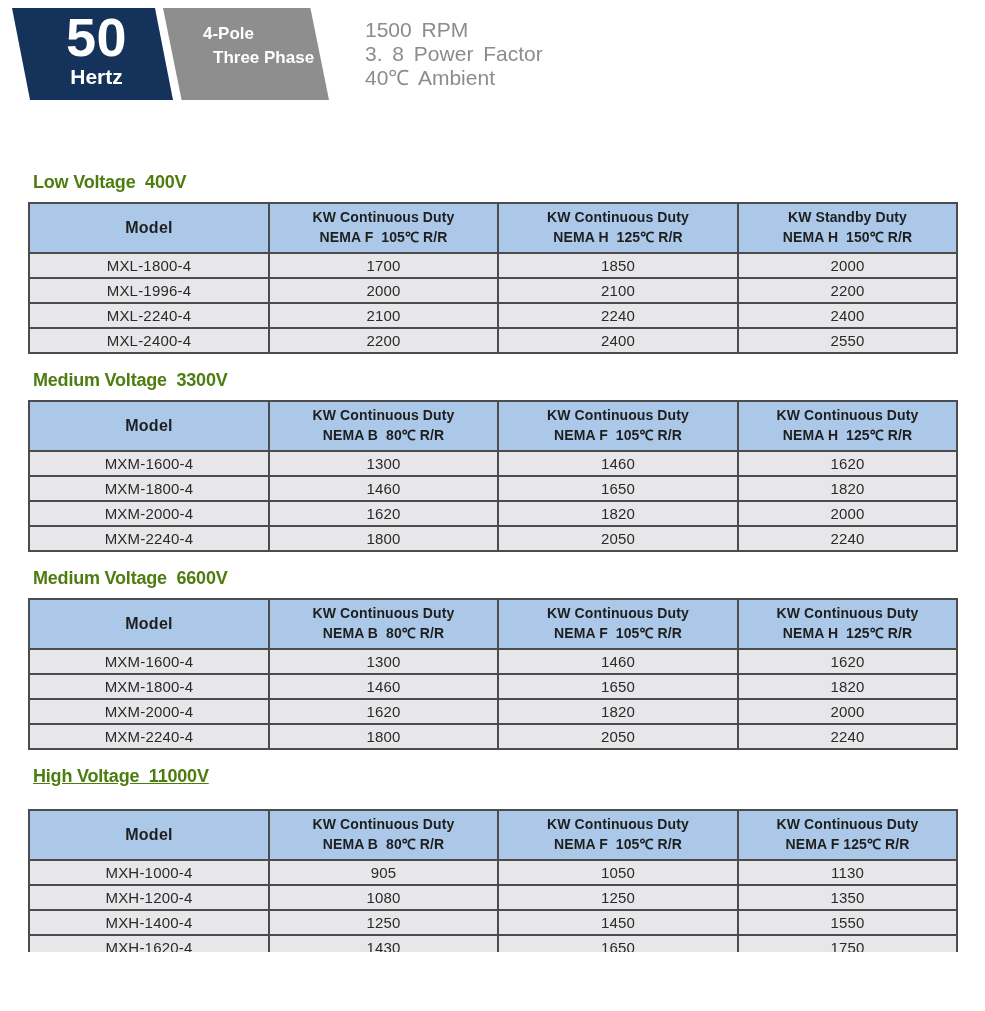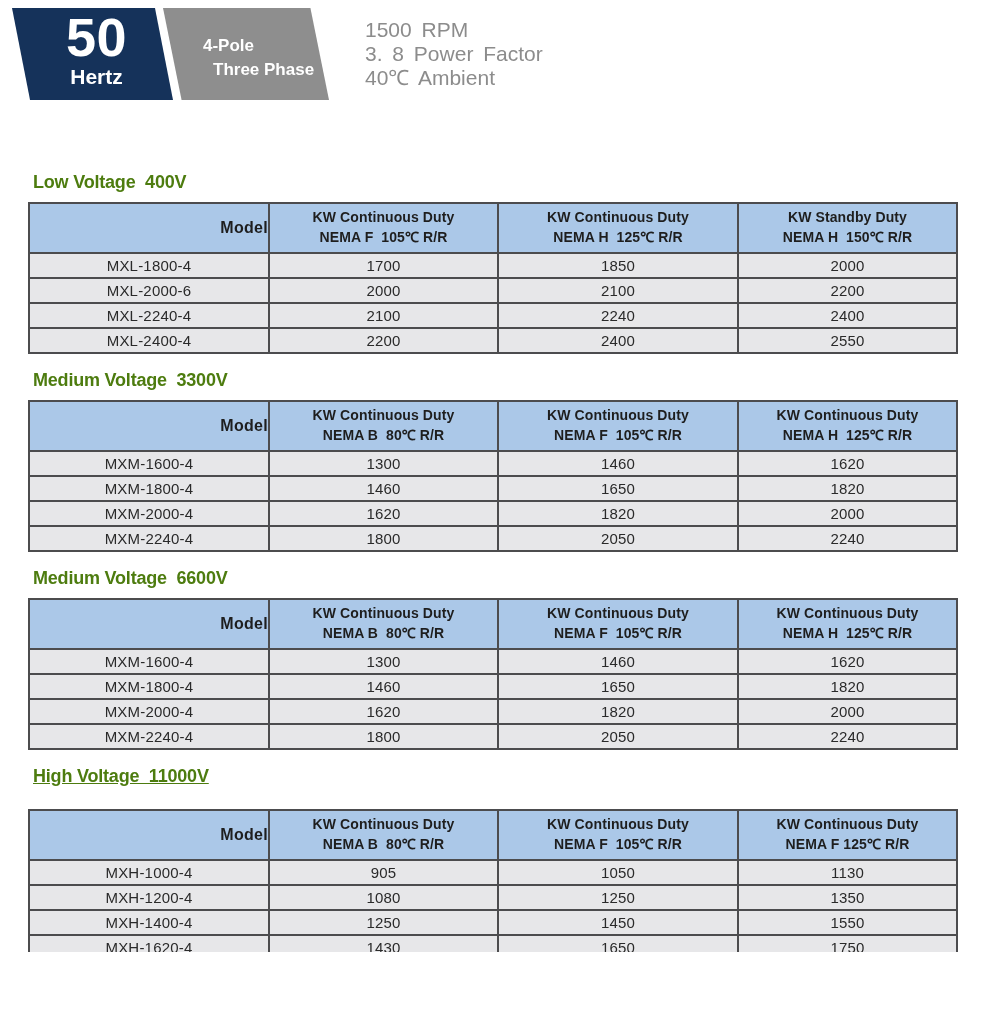--- a/index.html
+++ b/index.html
@@ -16,21 +16,21 @@
     position: absolute; top: 8px; height: 92px; color: #fff;
     clip-path: polygon(0 0, 88.8% 0, 100% 100%, 11.2% 100%);
   }
   .shape.navy { left: 12px; width: 161px; background: var(--navy); text-align: center; }
   .freq-num {
     margin-top: 1px; padding-left: 8px;
     font-size: 54px; font-weight: bold; line-height: 1.05; letter-spacing: 0.5px;
   }
   .freq-unit { padding-left: 8px; font-size: 21px; font-weight: bold; margin-top: -1px; }
   .shape.gray { left: 163px; width: 166px; background: var(--badge-gray); }
-  .pole-l1 { margin: 28px 0 0 40px; font-size: 17px; font-weight: bold; }
+  .pole-l1 { margin: 16px 0 0 40px; font-size: 17px; font-weight: bold; }
   .pole-l2 { margin: 4px 0 0 50px; font-size: 17px; font-weight: bold; }
   .specs {
     position: absolute; left: 365px; top: 18px;
     color: var(--spec-text); font-size: 21px; line-height: 24px; word-spacing: 4px;
   }
 
   
   .sec-title {
     font-size: 18px; font-weight: bold; color: #4d7c0f;
     margin: 16px 0 9px 33px; white-space: pre; letter-spacing: -0.2px;
@@ -42,21 +42,21 @@
     border-collapse: collapse; table-layout: fixed;
     margin-left: 28px; width: 928px;
     border: 2px solid var(--tbl-border);
   }
   th, td { border: 2px solid var(--tbl-border); overflow: hidden; padding: 0; }
   thead th {
     background: var(--tbl-header-bg); height: 48px;
     font-size: 14px; font-weight: bold; color: #1e1e1e;
     line-height: 1.4; letter-spacing: 0.1px; text-align: center; vertical-align: middle;
   }
-  thead th .l1.model { font-size: 16px; letter-spacing: 0.3px; text-align: right; }
+  thead th .l1.model { font-size: 16px; letter-spacing: 0.3px; }
   thead th .l2 { white-space: pre; }
   tbody td {
     background: var(--tbl-row-bg); height: 23px;
     text-align: center; vertical-align: middle;
     font-size: 15px; color: #2a2a2a; letter-spacing: 0.2px;
   }
 </style>
 </head>
 <body>
 
@@ -108,21 +108,21 @@
             </tr>
           </thead>
           <tbody>
             <tr>
               <td>MXL-1800-4</td>
               <td>1700</td>
               <td>1850</td>
               <td>2000</td>
             </tr>
             <tr>
-              <td>MXL-2000-6</td>
+              <td>MXL-1996-4</td>
               <td>2000</td>
               <td>2100</td>
               <td>2200</td>
             </tr>
             <tr>
               <td>MXL-2240-4</td>
               <td>2100</td>
               <td>2240</td>
               <td>2400</td>
             </tr>

